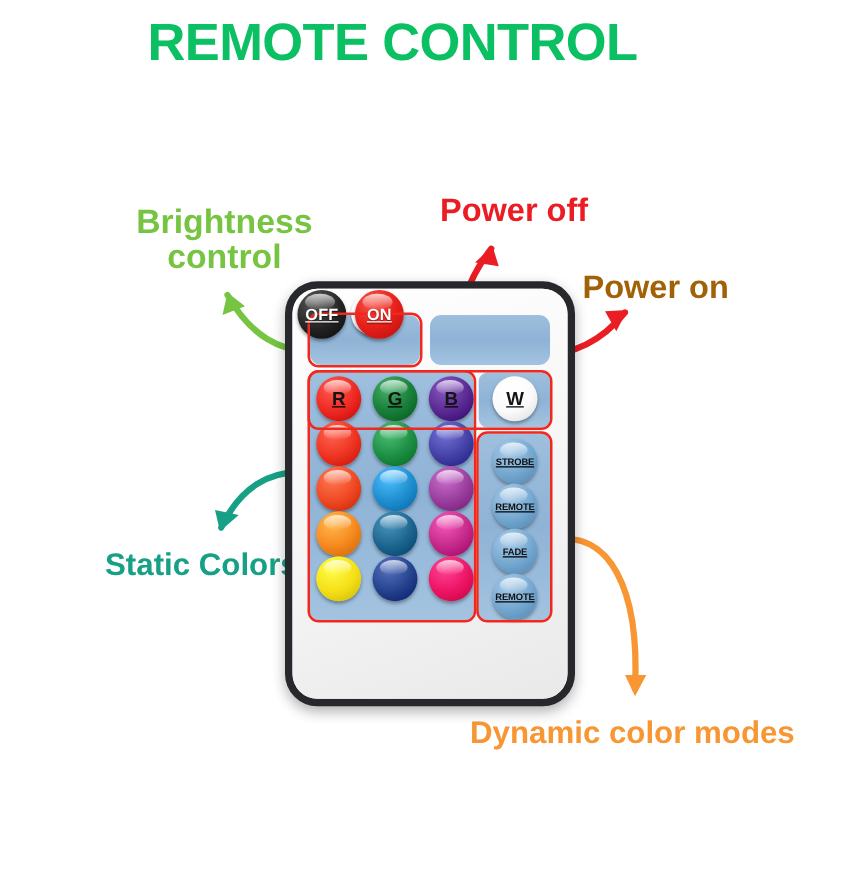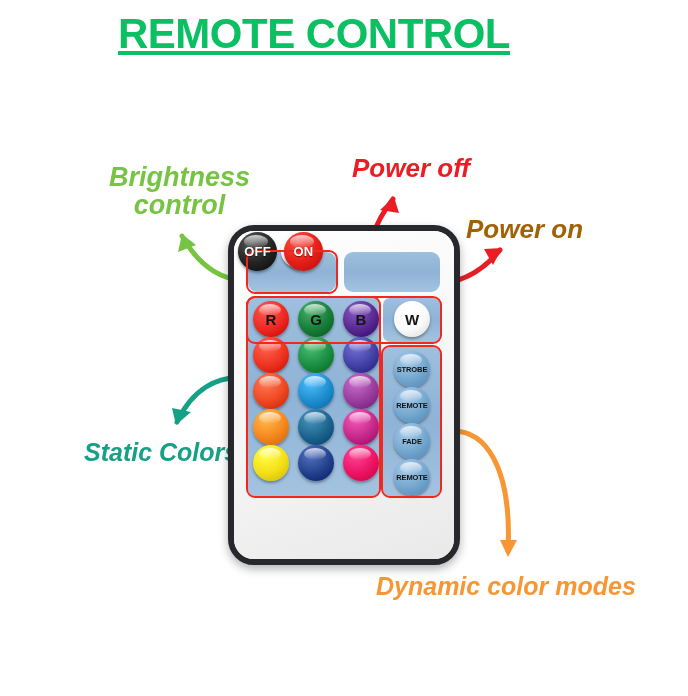--- a/index.html
+++ b/index.html
@@ -20,28 +20,26 @@
     position: absolute;
     top: 10px;
     left: 0;
     width: 628px;
     text-align: center;
     font-family: "Liberation Sans", sans-serif;
     font-size: 42px;
     font-weight: bold;
     letter-spacing: -0.5px;
     color: #0bbf63;
-    text-decoration: underline;
   }
 
   
   .annot {
     position: absolute;
     font-family: "Liberation Sans", sans-serif;
-    font-style: italic;
     font-weight: bold;
     line-height: 1.05;
     white-space: pre-line;
   }
   #annot-brightness {
     left: 92px;
     top: 163px;
     width: 175px;
     font-size: 27px;
     color: #76c442;
@@ -133,20 +131,21 @@
     position: absolute;
     border-radius: 50%;
     display: flex;
     align-items: center;
     justify-content: center;
     box-shadow: 0 2px 3px rgba(0,0,0,0.35);
     font-family: "Liberation Sans", sans-serif;
     font-weight: bold;
     box-sizing: border-box;
     overflow: hidden;
+    text-decoration: underline;
   }
   .btn::after {
     content: "";
     position: absolute;
     left: 16%;
     top: 7%;
     width: 62%;
     height: 34%;
     border-radius: 50%;
     background: linear-gradient(180deg, rgba(255,255,255,0.75), rgba(255,255,255,0.0));

